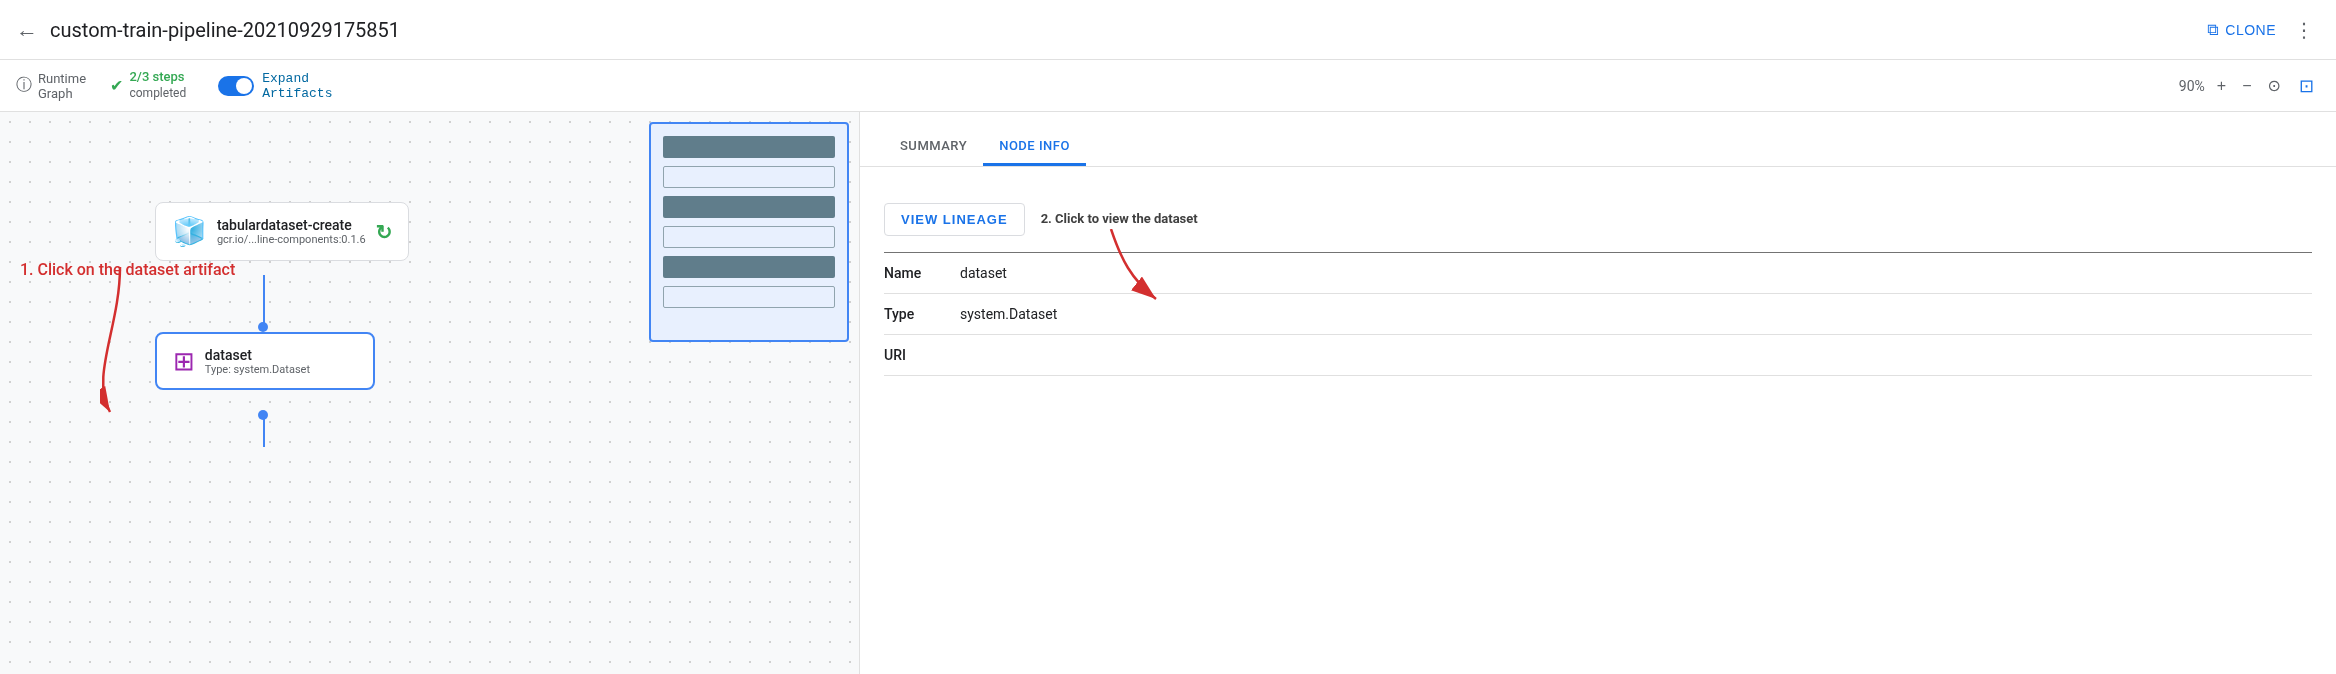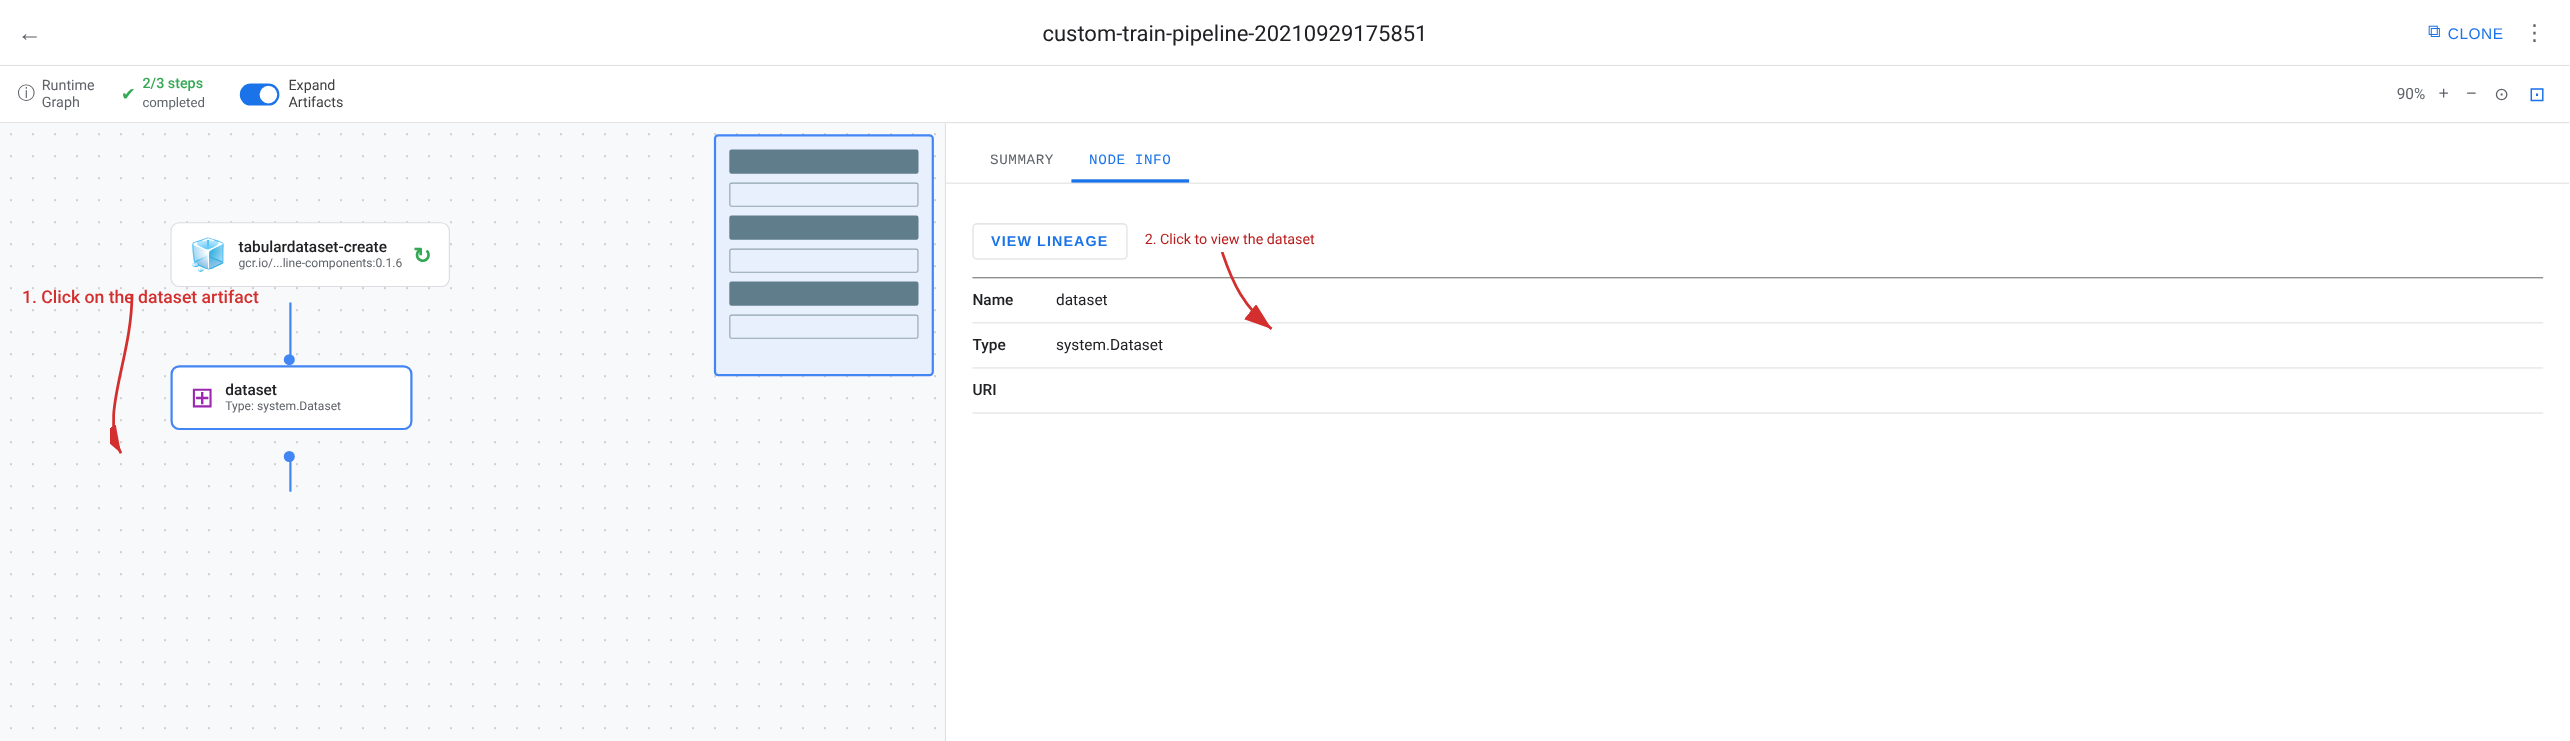--- a/index.html
+++ b/index.html
@@ -4,21 +4,21 @@
   <style>
     * { box-sizing: border-box; margin: 0; padding: 0; }
     body { font-family: 'Roboto', Arial, sans-serif; background: #fff; display: flex; flex-direction: column; height: 674px; overflow: hidden; font-size: 14px; }
 
     
     .header {
       display: flex; align-items: center; padding: 0 16px; height: 60px;
       border-bottom: 1px solid #e0e0e0; background: #fff; flex-shrink: 0;
     }
     .back-btn { color: #5f6368; cursor: pointer; margin-right: 12px; font-size: 22px; background: none; border: none; display: flex; align-items: center; }
-    .pipeline-title { font-size: 20px; color: #202124; font-weight: 400; flex: 1; text-align: center; }
+    .pipeline-title { font-size: 20px; color: #202124; font-weight: 400; flex: 1; }
     .clone-btn {
       display: flex; align-items: center; gap: 6px; color: #1a73e8;
       font-size: 14px; font-weight: 500; letter-spacing: 0.5px; border: none; background: none; cursor: pointer; padding: 6px 12px;
     }
     .clone-icon { font-size: 16px; }
     .more-btn { color: #5f6368; border: none; background: none; cursor: pointer; font-size: 20px; padding: 6px; }
 
     
     .toolbar {
       display: flex; align-items: center; padding: 0 16px; height: 52px;
@@ -26,21 +26,21 @@
     }
     .toolbar-item { display: flex; align-items: center; gap: 6px; color: #5f6368; font-size: 13px; cursor: pointer; }
     .toolbar-icon { font-size: 16px; }
     .status-icon { color: #34a853; font-size: 16px; }
     .steps-text { display: flex; flex-direction: column; line-height: 1.3; }
     .steps-main { font-size: 13px; color: #34a853; font-weight: 500; }
     .steps-sub { font-size: 12px; color: #5f6368; }
     .toggle-section { display: flex; align-items: center; gap: 8px; margin-left: 8px; }
     .toggle { width: 36px; height: 20px; background: #1a73e8; border-radius: 10px; position: relative; cursor: pointer; }
     .toggle-knob { width: 16px; height: 16px; background: #fff; border-radius: 50%; position: absolute; top: 2px; right: 2px; }
-    .toggle-label { font-size: 13px; color: #404040; }
+    .toggle-label { font-size: 13px; color: #0369a1; font-family: Liberation Mono, monospace; }
     .zoom-section { display: flex; align-items: center; gap: 8px; margin-left: auto; }
     .zoom-pct { font-size: 14px; color: #5f6368; }
     .zoom-btn { border: none; background: none; cursor: pointer; color: #5f6368; font-size: 16px; padding: 2px 4px; }
     .fullscreen-btn { border: none; background: none; cursor: pointer; color: #1a73e8; font-size: 18px; padding: 2px 6px; }
 
     
     .main-content { display: flex; flex: 1; overflow: hidden; }
 
     
     .graph-panel {
@@ -76,39 +76,39 @@
     
     .annotation {
       position: absolute; font-size: 16px; font-weight: 500; color: #d32f2f;
     }
     .arrow-svg { position: absolute; }
 
     
     .analysis-panel { flex: 1; display: flex; flex-direction: column; padding: 0; overflow: hidden; }
     .analysis-header { padding: 16px 24px 0 24px; border-bottom: 1px solid #e0e0e0; }
     .analysis-title { font-size: 20px; color: #202124; font-weight: 400; margin-bottom: 16px; }
-    .analysis-tabs { display: flex; gap: 0; font-family: Liberation Mono, monospace; }
+    .analysis-tabs { display: flex; gap: 0; }
     .tab {
       padding: 10px 16px; font-size: 13px; font-weight: 500; cursor: pointer;
       letter-spacing: 0.5px; color: #5f6368; border-bottom: 3px solid transparent;
       text-transform: uppercase;
     }
     .tab.active { color: #1a73e8; border-bottom: 3px solid #1a73e8; }
 
     .analysis-body { padding: 20px 24px; overflow-y: auto; flex: 1; }
     .section-title { font-size: 16px; font-weight: 500; color: #202124; margin-bottom: 16px; }
 
     .view-lineage-btn {
       border: 1px solid #dadce0; background: #fff; color: #1a73e8; font-size: 13px;
       font-weight: 600; letter-spacing: 1px; padding: 8px 16px; cursor: pointer;
       border-radius: 4px; text-transform: uppercase;
     }
 
     .click-hint {
-      font-size: 13px; font-weight: 400; color: #b91c1c; margin-left: 16px;
+      font-size: 13px; font-weight: 700; color: #404040; margin-left: 16px;
     }
 
     .lineage-row { display: flex; align-items: center; gap: 8px; margin-top: 16px; }
 
     .info-table { width: 100%; margin-top: 16px; border-top: 1px solid #737373; }
     .info-row { display: flex; align-items: flex-start; padding: 12px 0; border-bottom: 1px solid #e0e0e0; gap: 16px; }
     .info-label { font-size: 14px; font-weight: 500; color: #202124; min-width: 60px; }
     .info-value { font-size: 14px; color: #202124; }
     .info-link { font-size: 14px; color: #1a73e8; text-decoration: none; cursor: pointer; }
   </style>

